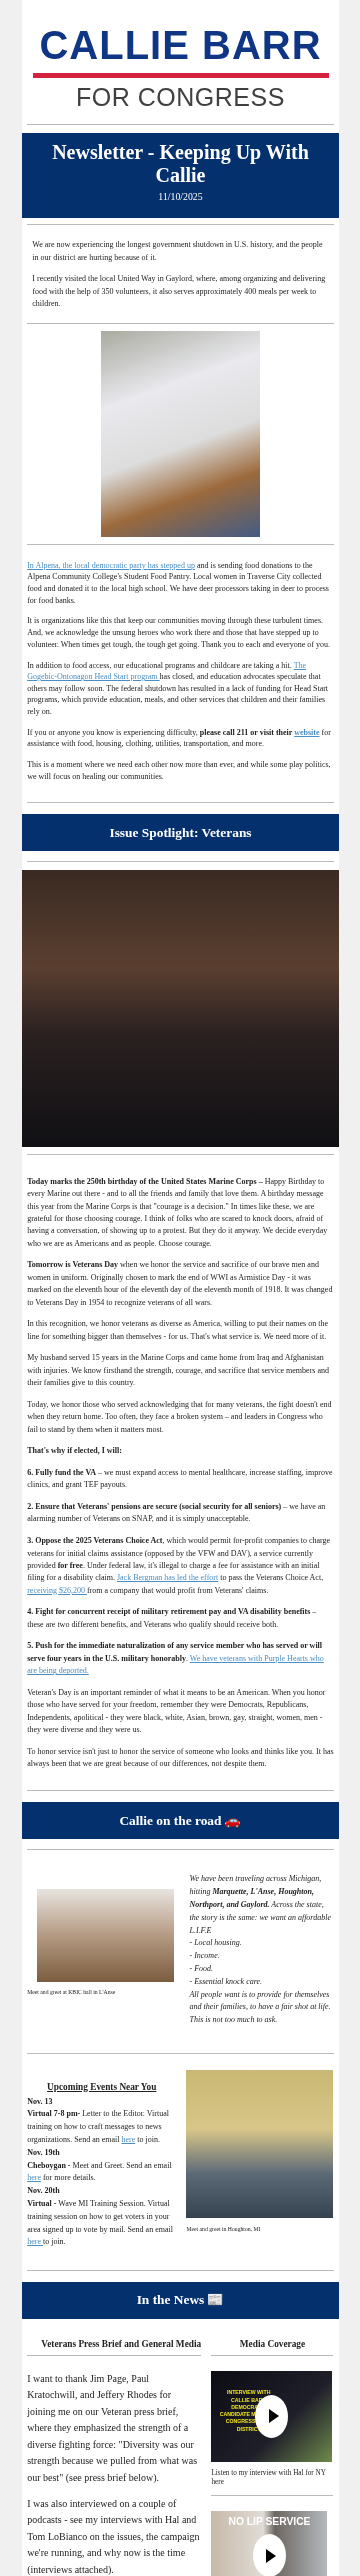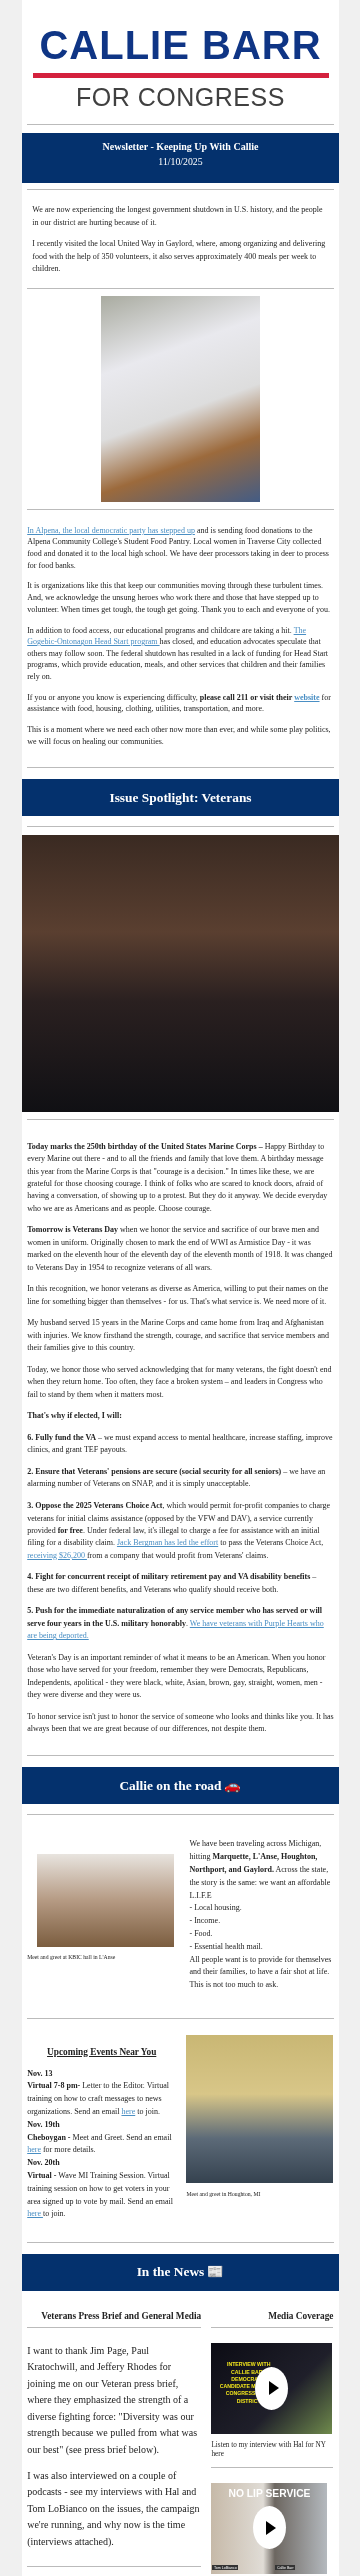--- a/index.html
+++ b/index.html
@@ -4,21 +4,21 @@
 <style>
   * { box-sizing: border-box; margin: 0; padding: 0; }
   body { background: #f0f0f0; width: 361px; font-family: "DejaVu Serif", "Liberation Serif", serif; color: #222; }
   .wrap { width: 317px; margin: 0 auto; background: #fff; }
   .logo { padding: 25px 0 14.4px; text-align: center; }
   .logo-name { font-family: "Liberation Sans", sans-serif; font-weight: 900; color: #0f3585; font-size: 40px; letter-spacing: 1px; line-height: 1; }
   .logo-bar { height: 4.6px; background: #d4213d; width: 296px; margin: 8.2px auto 7.2px; }
   .logo-sub { font-family: "Liberation Sans", sans-serif; color: #404040; font-size: 25px; letter-spacing: 0.5px; line-height: 1; }
   hr.div { border: 0; border-top: 0.5px solid #bbb; margin: 0 5.2px; }
   .banner { background: #04316d; color: #fff; text-align: center; padding: 7.2px 5.2px; }
-  .banner h1 { font-family: "Liberation Serif", serif; font-weight: bold; font-size: 10px; }
+  .banner h1 { font-family: "Liberation Serif", serif; font-weight: bold; font-size: 20px; }
   .banner .date { font-family: "Liberation Serif", serif; font-size: 9.8px; margin-top: 4.1px; }
   .banner.sec { padding: 10.3px 5.2px; }
   .banner.sec h2 { font-family: "Liberation Serif", serif; font-weight: bold; font-size: 13.4px; }
   .text { font-family: "Liberation Serif", serif; font-size: 8px; line-height: 1.55; padding: 0 5.2px; }
   .text p { margin-bottom: 9.3px; }
   .pad { padding: 10.3px 5.2px; }
   a.lnk { color: #4a8fc4; text-decoration: underline; }
   .photo { background: #8a7d6e; display: block; }
   .photo-food { width: 159px; height: 206px; margin: 7.2px auto; background: linear-gradient(160deg,#a9aba0 0%,#e9e9ee 30%,#ddd 55%,#9c6a3c 75%,#435c85 100%); }
   .photo-vet { width: 317px; height: 277px; background: linear-gradient(180deg,#3a2a22 0%,#5a3f30 35%,#2a2020 60%,#101014 100%); }
@@ -99,34 +99,34 @@
     <h2>Callie on the road 🚗</h2>
   </div>
   <div style="height:10.3px"></div>
   <hr class="div">
 
   <div class="two" style="padding-top:23px;padding-bottom:26px;">
     <div style="width:152px;padding-top:15.5px;">
       <div class="photo" style="width:137px;height:93px;margin-left:10.3px;background:linear-gradient(180deg,#e8e4df 0%,#b59a83 50%,#7b5d3f 100%);"></div>
       <div class="caption">Meet and greet at KBIC hall in L'Anse</div>
     </div>
-    <div class="text" style="padding:0;width:144px;line-height:1.6;">
+    <div class="text" style="padding:0;width:144px;line-height:1.6;font-style:italic;">
       <div><span>We have been traveling across Michigan, hitting </span><b>Marquette, L'Anse, Houghton, Northport, and Gaylord.</b><span> Across the state, the story is the same: we want an affordable L.I.F.E</span></div>
       <div>- Local housing.</div>
       <div>- Income.</div>
       <div>- Food.</div>
-      <div>- Essential health mail.</div>
+      <div>- Essential knock care.</div>
       <div>All people want is to provide for themselves and their families, to have a fair shot at life. This is not too much to ask.</div>
     </div>
   </div>
   <hr class="div">
 
   <div class="two" style="padding-top:16.5px;padding-bottom:20.6px;">
     <div class="text" style="padding:0;width:149px;line-height:1.6;padding-top:9.3px;">
-      <div style="text-align:center;font-size:9.3px;font-weight:bold;text-decoration:underline;margin-bottom:8px;">Upcoming Events Near You</div>
+      <div style="text-align:center;font-size:9.3px;font-weight:bold;text-decoration:underline;margin-bottom:1px;">Upcoming Events Near You</div>
       <div>
         <b>Nov. 13</b><br>
         <b>Virtual 7-8 pm-</b><span> Letter to the Editor. Virtual training on how to craft messages to news organizations. Send an email </span><a class="lnk" href="#">here</a><span> to join.</span>
       </div>
       <div>
         <b>Nov. 19th</b><br>
         <b>Cheboygan -</b><span> Meet and Greet. Send an email </span><a class="lnk" href="#">here</a><span> for more details.</span>
       </div>
       <div>
         <b>Nov. 20th</b><br>
@@ -152,21 +152,21 @@
         <p>I want to thank Jim Page, Paul Kratochwill, and Jeffery Rhodes for joining me on our Veteran press brief, where they emphasized the strength of a diverse fighting force: "Diversity was our strength because we pulled from what was our best" (see press brief below).</p>
         <p>I was also interviewed on a couple of podcasts - see my interviews with Hal and Tom LoBianco on the issues, the campaign we're running, and why now is the time (interviews attached).</p>
       </div>
       <hr style="border:0;border-top:0.5px solid #bbb;">
       <div class="video" style="width:174px;height:130px;margin-top:14.4px;background:radial-gradient(circle at 50% 55%,#6b5a50 0%,#2d2a22 55%,#151515 100%);">
         <div class="play"></div>
       </div>
 
     </div>
     <div style="width:122px;">
-      <div style="text-align:right;font-weight:bold;font-size:9.3px;font-family:'Liberation Serif',serif;padding-bottom:6.2px;border-bottom:0.5px solid #bbb;">Media Coverage</div>
+      <div style="text-align:center;font-weight:bold;font-size:9.3px;font-family:'Liberation Serif',serif;padding-bottom:6.2px;border-bottom:0.5px solid #bbb;">Media Coverage</div>
       <div class="video" style="width:121px;height:91px;margin-top:14.4px;background:linear-gradient(135deg,#0c0c14 0%,#1f1f2a 60%,#6f8a4c 100%);overflow:hidden;">
         <div style="position:absolute;left:6.2px;top:18.5px;width:62px;color:#f2e51c;font-family:'Liberation Sans',sans-serif;font-weight:bold;font-size:5.2px;text-align:center;line-height:1.4;">INTERVIEW WITH CALLIE BARR DEMOCRATIC CANDIDATE MICHIGAN CONGRESSIONAL DISTRICT</div>
         <div class="play"></div>
       </div>
       <div class="caption" style="font-size:7.2px;line-height:1.25;margin:7.2px 0 8.2px;">Listen to my interview with Hal for NY here</div>
       <hr style="border:0;border-top:0.5px solid #bbb;">
       <div class="video" style="width:116px;height:91px;margin-top:14.4px;background:linear-gradient(90deg,#c6b9a8 0%,#e0dcd6 45%,#6c6660 55%,#b4b9be 100%);overflow:hidden;">
         <div style="position:absolute;left:0;right:0;top:5.2px;color:#fff;font-family:'Liberation Sans',sans-serif;font-weight:bold;font-size:10.3px;text-align:center;">NO LIP SERVICE</div>
         <div style="position:absolute;left:1px;bottom:3.1px;background:#333;color:#fff;font-size:3.6px;padding:0.5px 1.5px;font-family:'Liberation Sans',sans-serif;">Tom LoBianco</div>
         <div style="position:absolute;left:64px;bottom:3.1px;background:#333;color:#fff;font-size:3.6px;padding:0.5px 1.5px;font-family:'Liberation Sans',sans-serif;">Callie Barr</div>

